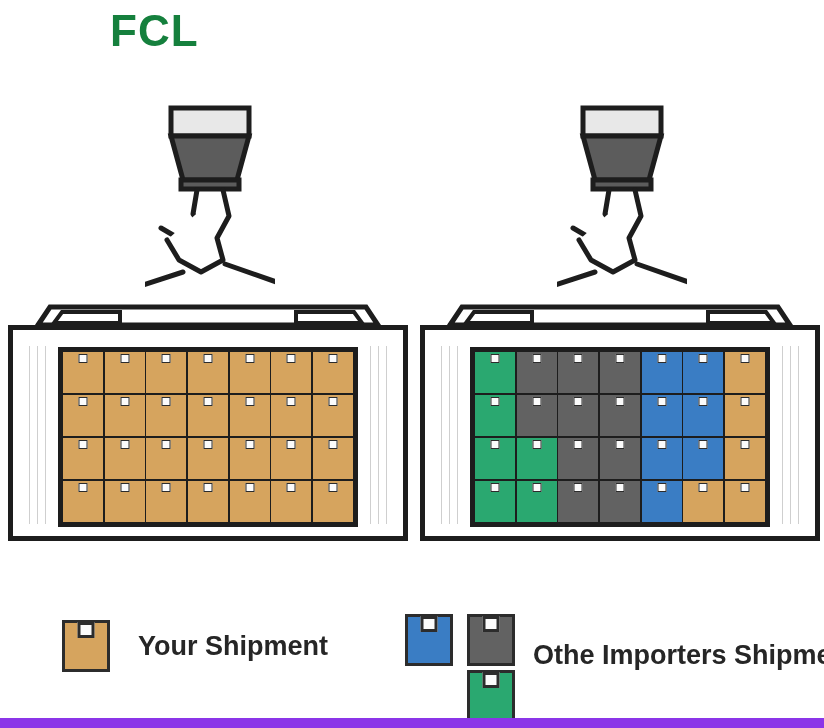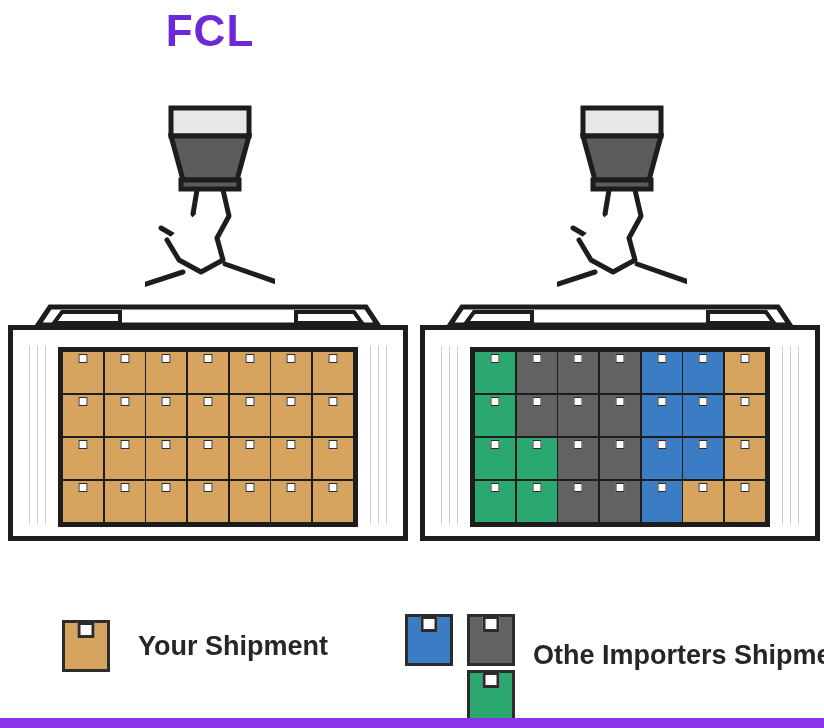--- a/index.html
+++ b/index.html
@@ -22,22 +22,21 @@
     height: 728px;
   }
 
   
   .title {
     position: absolute;
     top: 6px;
     font-size: 44px;
     font-weight: 700;
     letter-spacing: 1px;
-    color: #6d28d9;
-    text-align: center;
+    color: #15803d;
     font-family: "Liberation Sans", sans-serif;
   }
   #title-fcl { left: 110px; width: 200px; }
   #title-lcl { left: 522px; width: 200px; }
 
   
   .crane {
     position: absolute;
     top: 104px;
     width: 130px;

